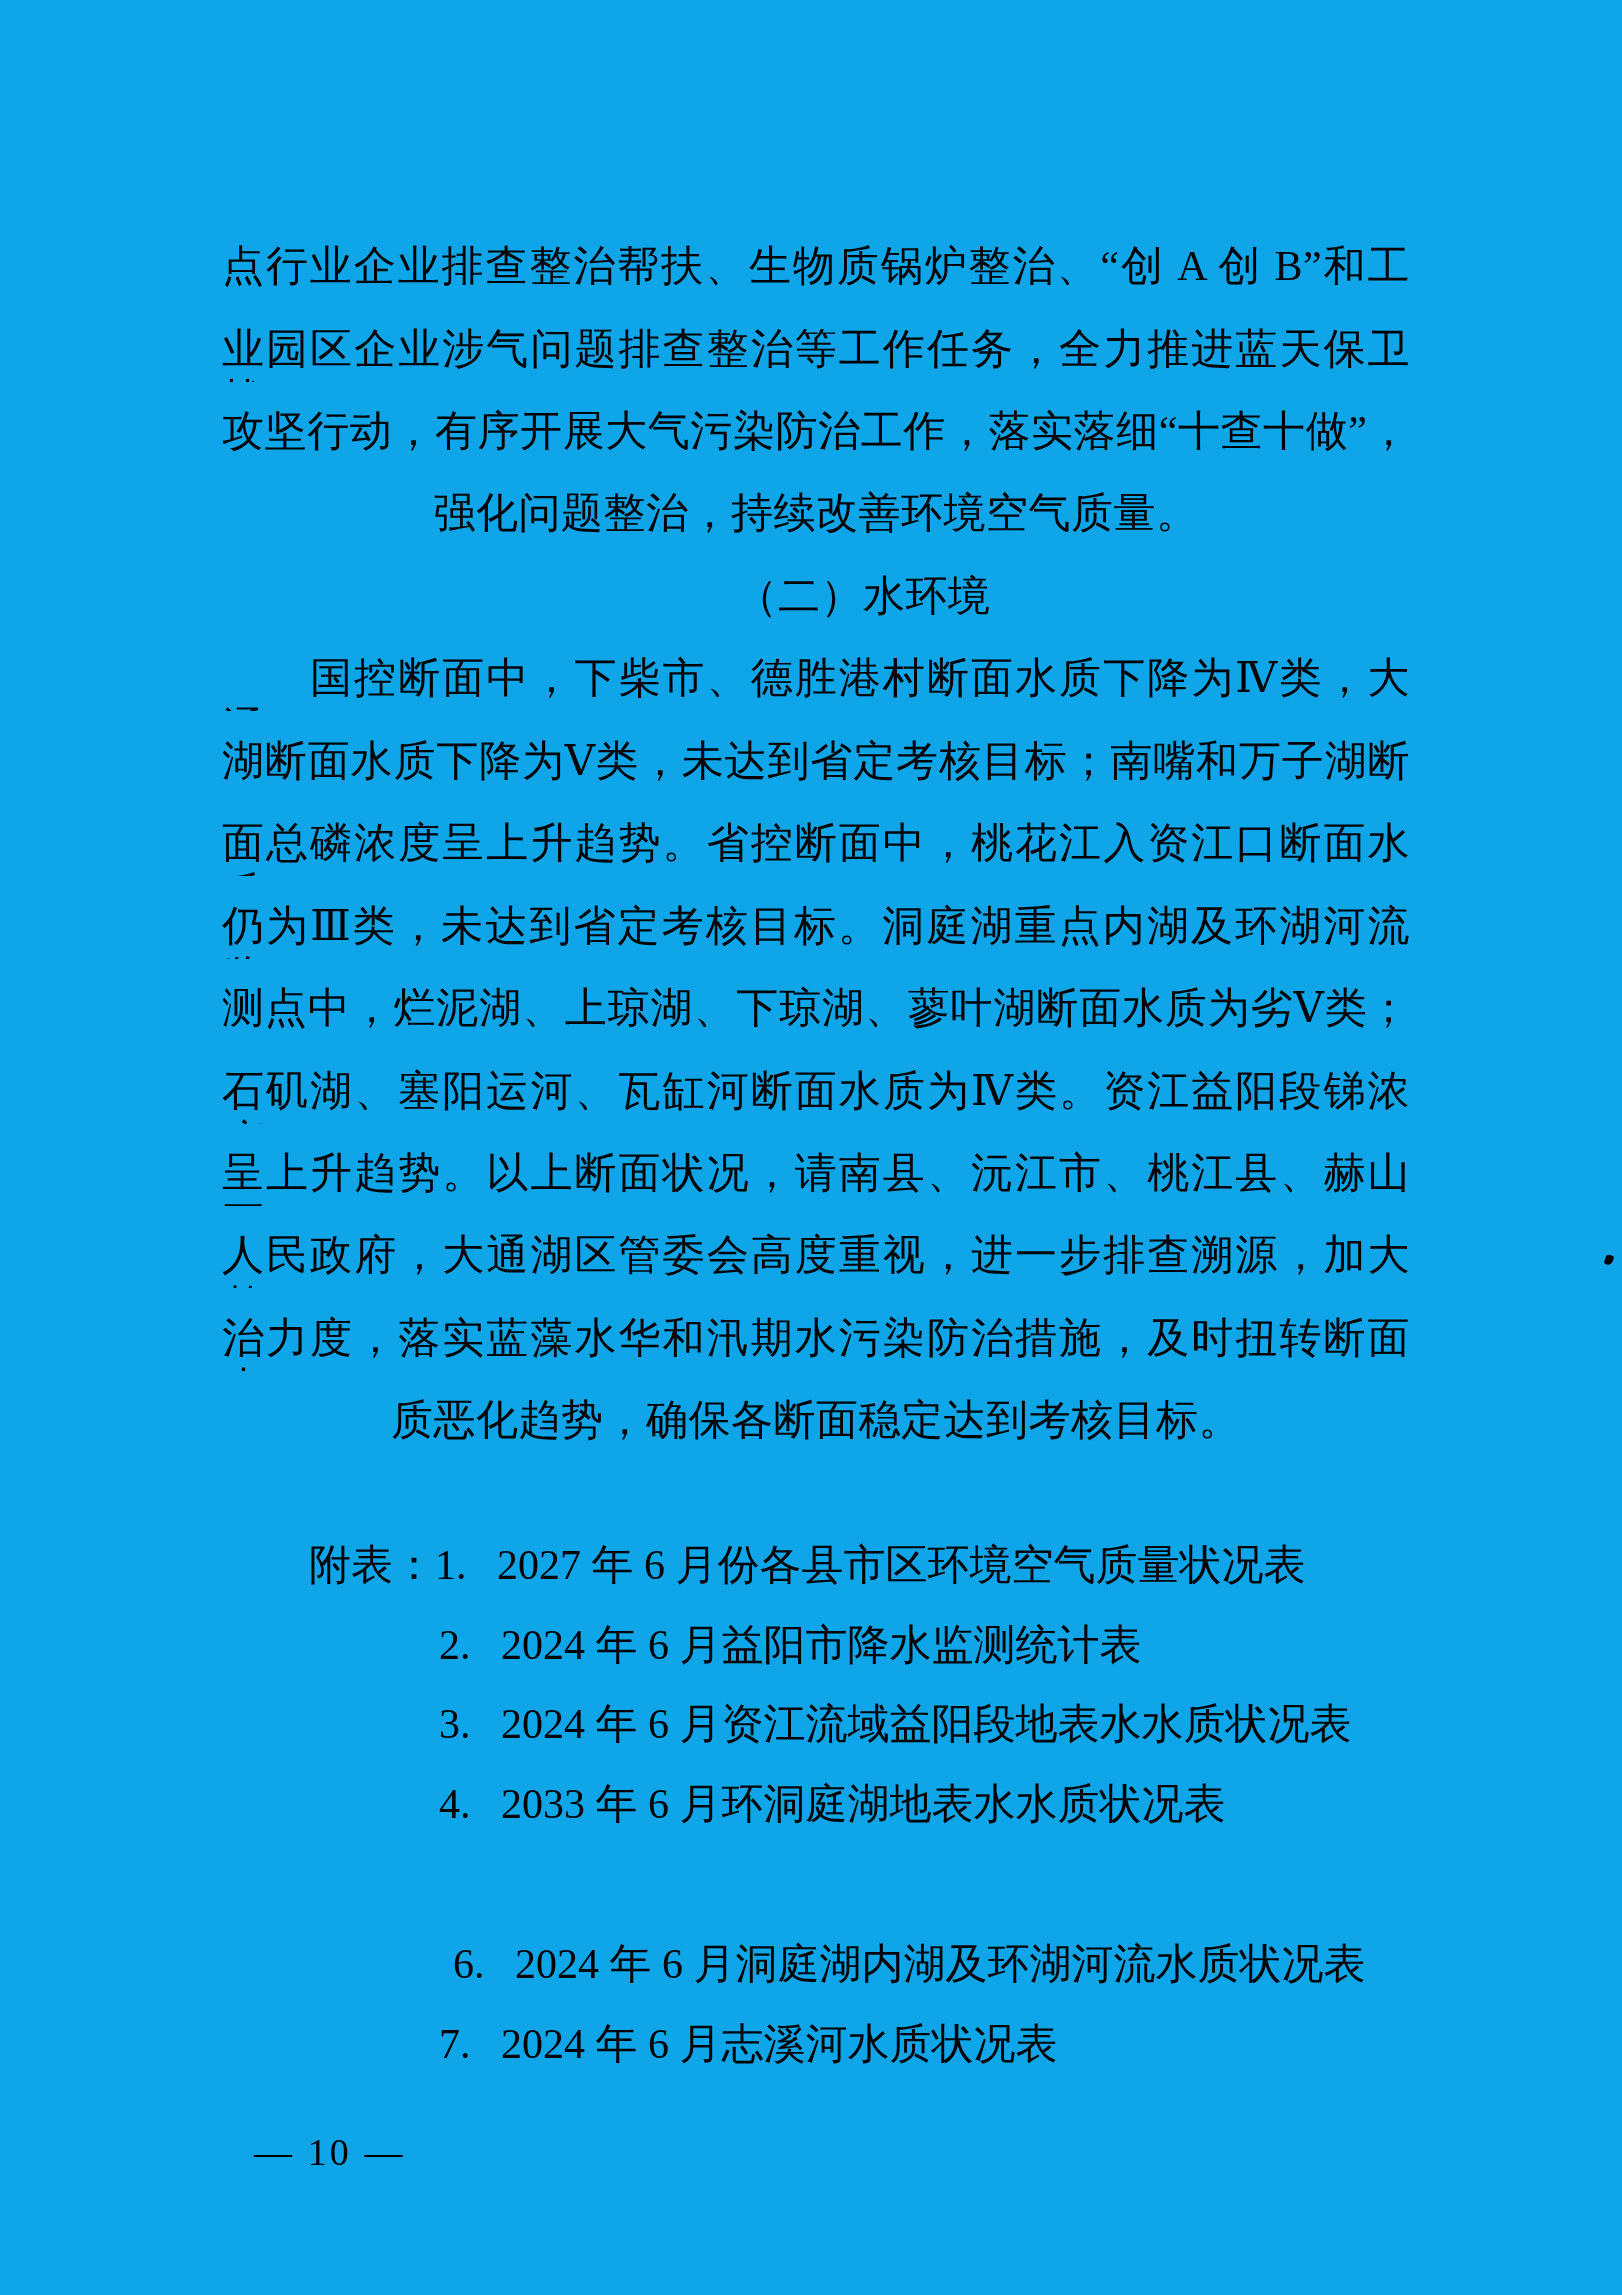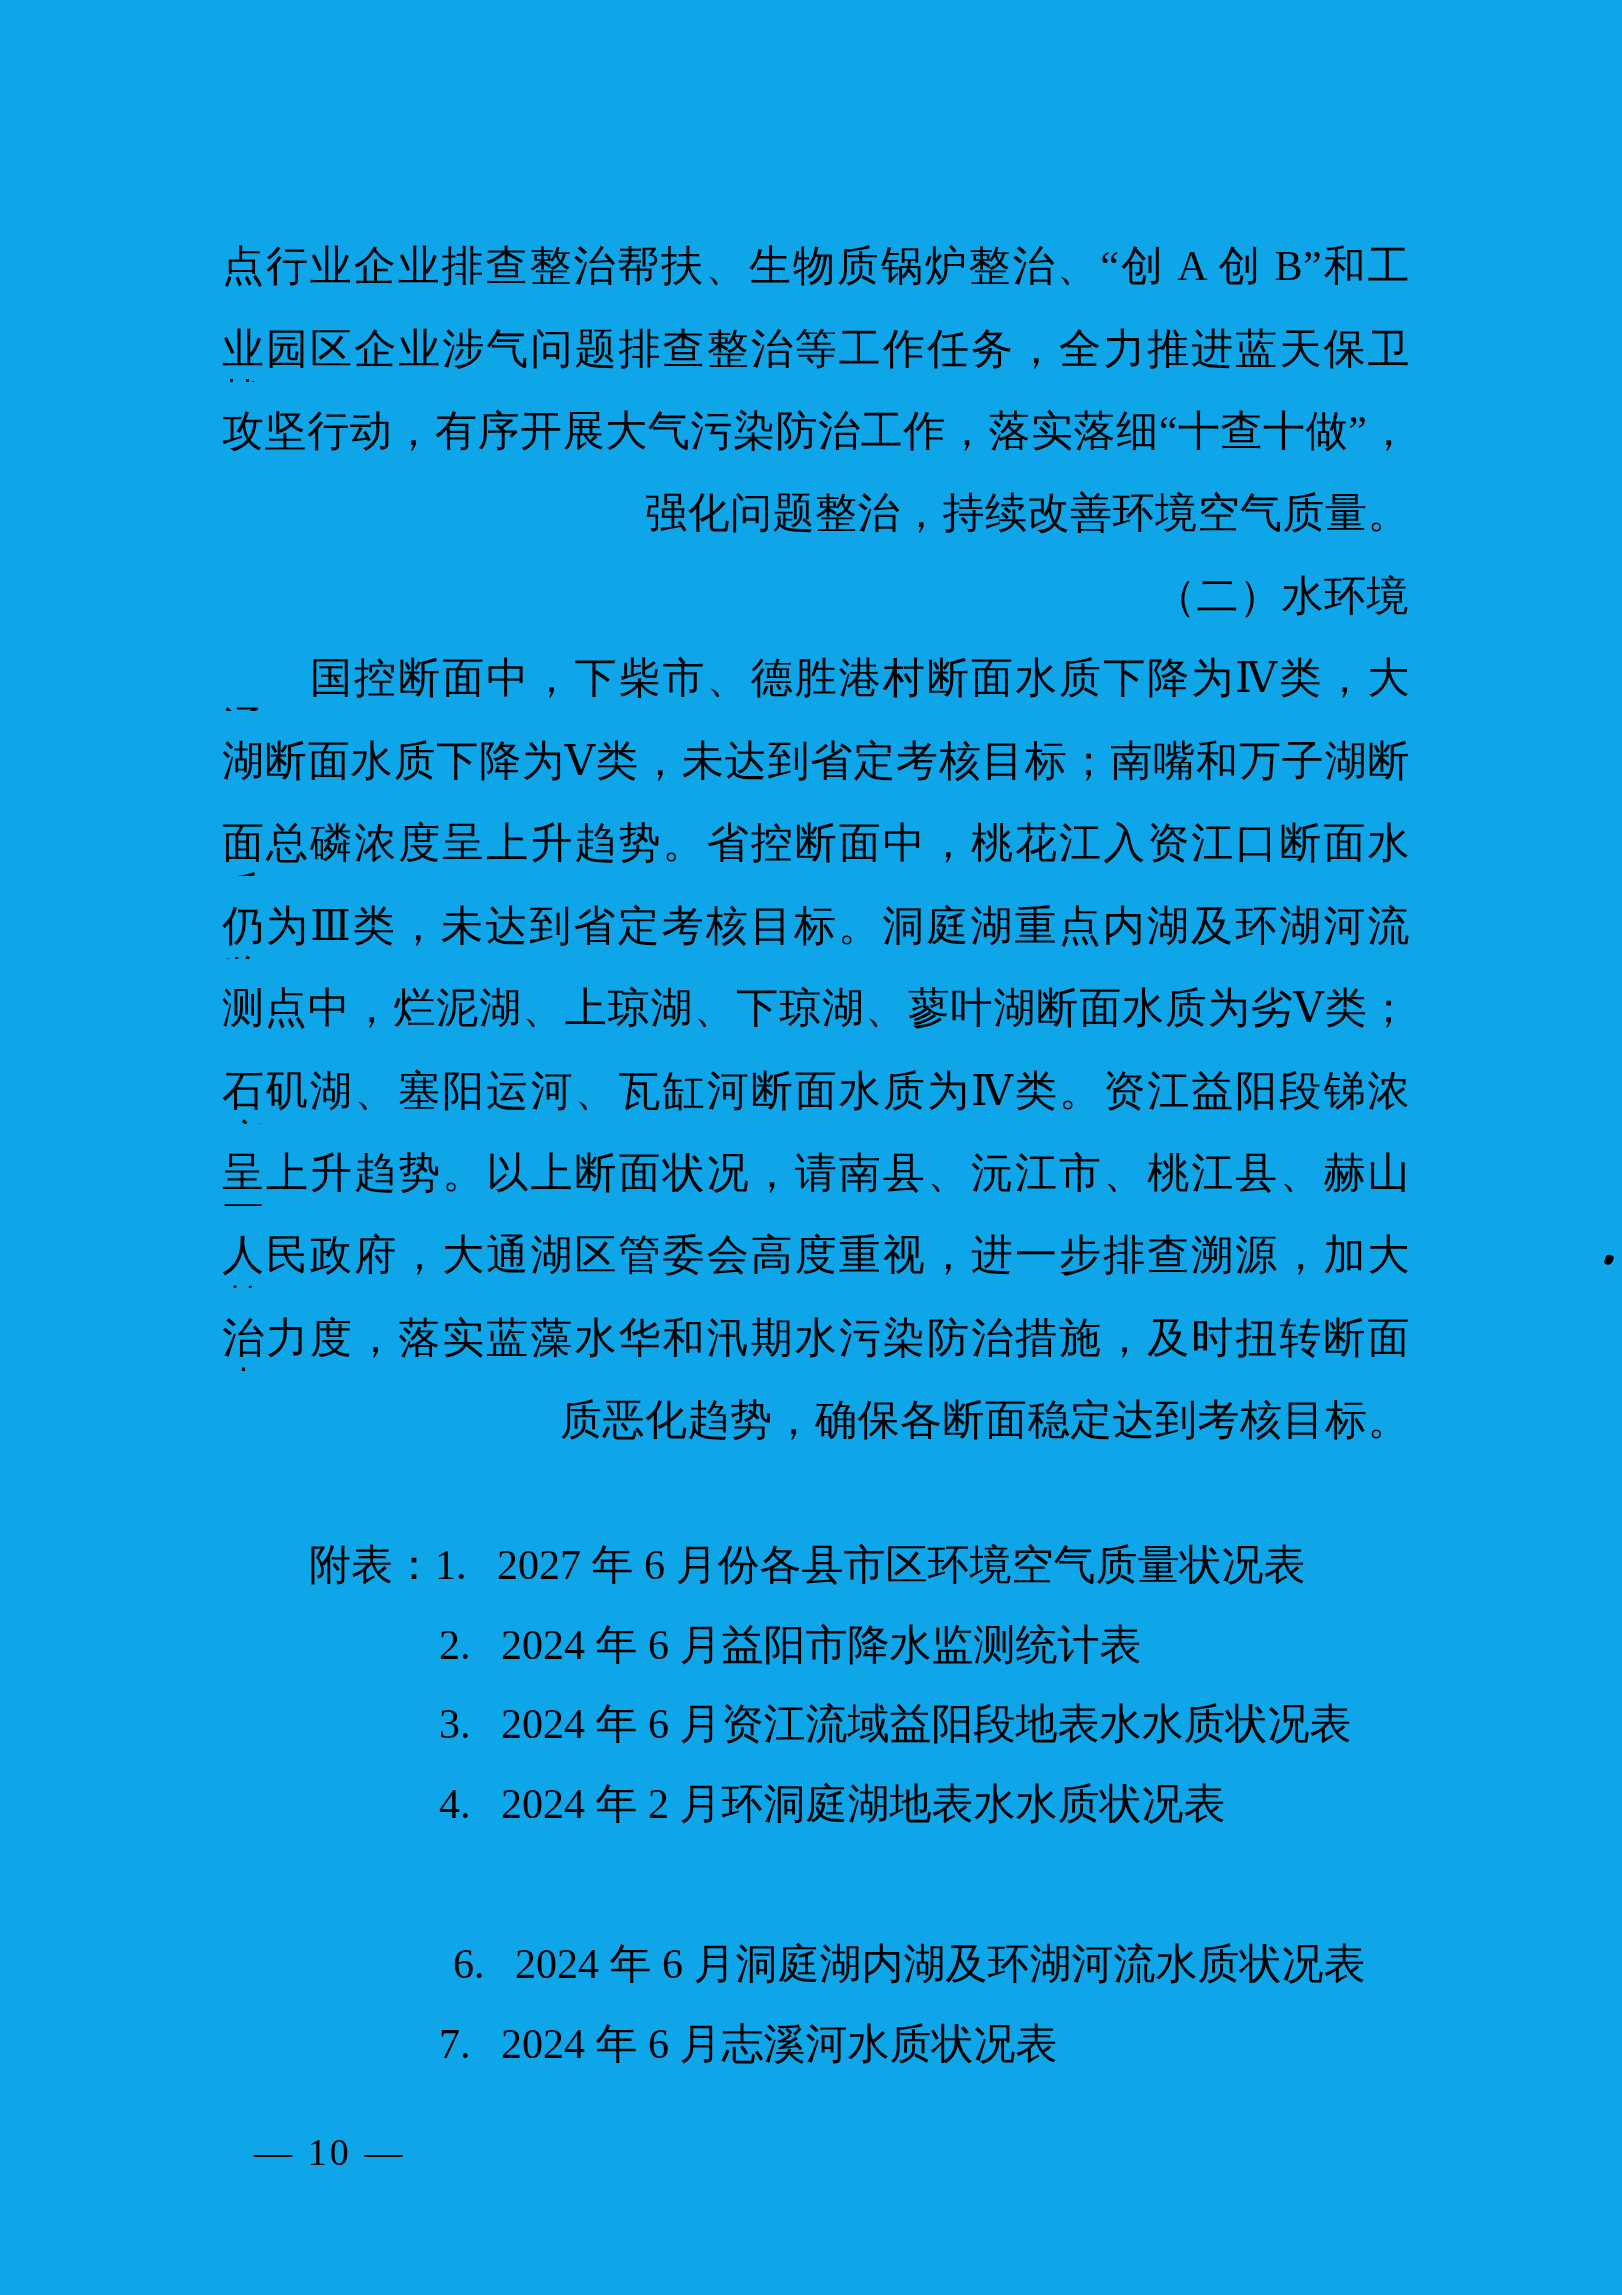--- a/index.html
+++ b/index.html
@@ -28,21 +28,21 @@
     letter-spacing: 0.5px;
     white-space: normal;
   }
   
   .just {
     text-align: justify;
     text-align-last: justify;
   }
   
   .plain {
-    text-align: right;
+    text-align: center;
     white-space: nowrap;
   }
   .indent2 {
     text-indent: 88px;
   }
   .heading {
     left: 317px;
     width: 1092px;
   }
   .att-row {
@@ -107,21 +107,21 @@
   <p class="att-row" style="left:309px; top:1541px">
     <span class="att-label">附表：</span><span class="att-no">1.</span><span>2027 年 6 月份各县市区环境空气质量状况表</span>
   </p>
   <p class="att-row" style="left:439px; top:1621px">
     <span class="att-no">2.</span><span>2024 年 6 月益阳市降水监测统计表</span>
   </p>
   <p class="att-row" style="left:439px; top:1700px">
     <span class="att-no">3.</span><span>2024 年 6 月资江流域益阳段地表水水质状况表</span>
   </p>
   <p class="att-row" style="left:439px; top:1780px">
-    <span class="att-no">4.</span><span>2024 年 2 月环洞庭湖地表水水质状况表</span>
+    <span class="att-no">4.</span><span>2033 年 6 月环洞庭湖地表水水质状况表</span>
   </p>
   <p class="att-row" style="left:453px; top:1940px">
     <span class="att-no">6.</span><span>2024 年 6 月洞庭湖内湖及环湖河流水质状况表</span>
   </p>
   <p class="att-row" style="left:439px; top:2020px">
     <span class="att-no">7.</span><span>2024 年 6 月志溪河水质状况表</span>
   </p>
 
   <p class="pagenum">— 10 —</p>
 

